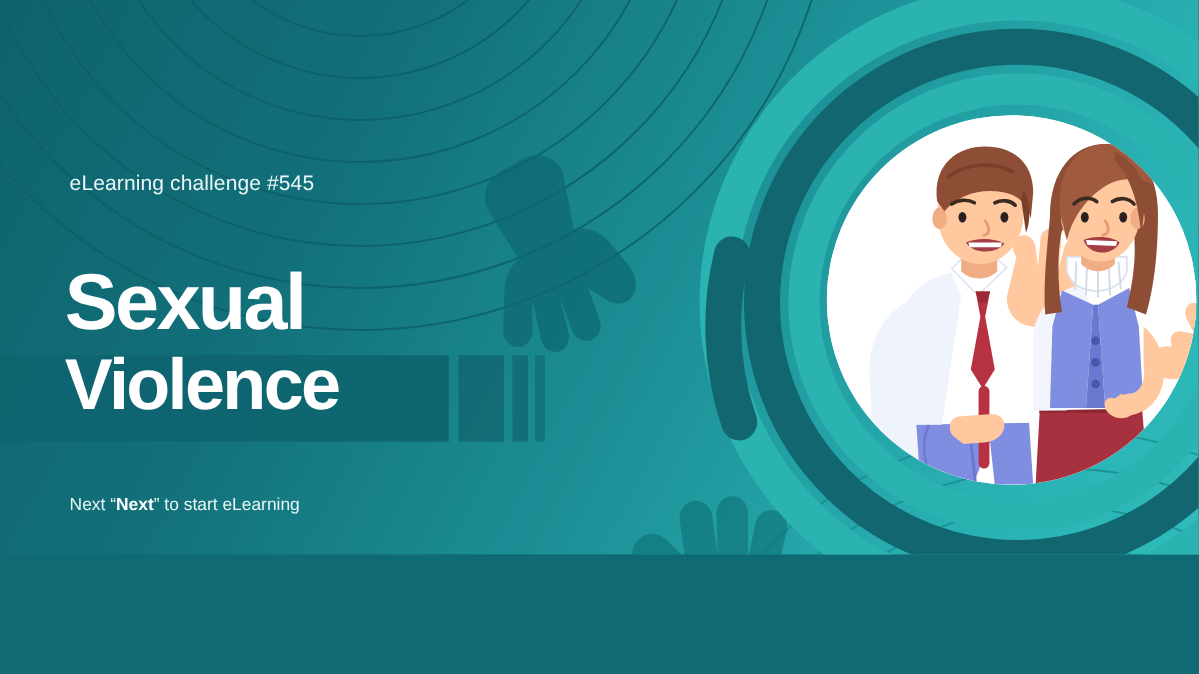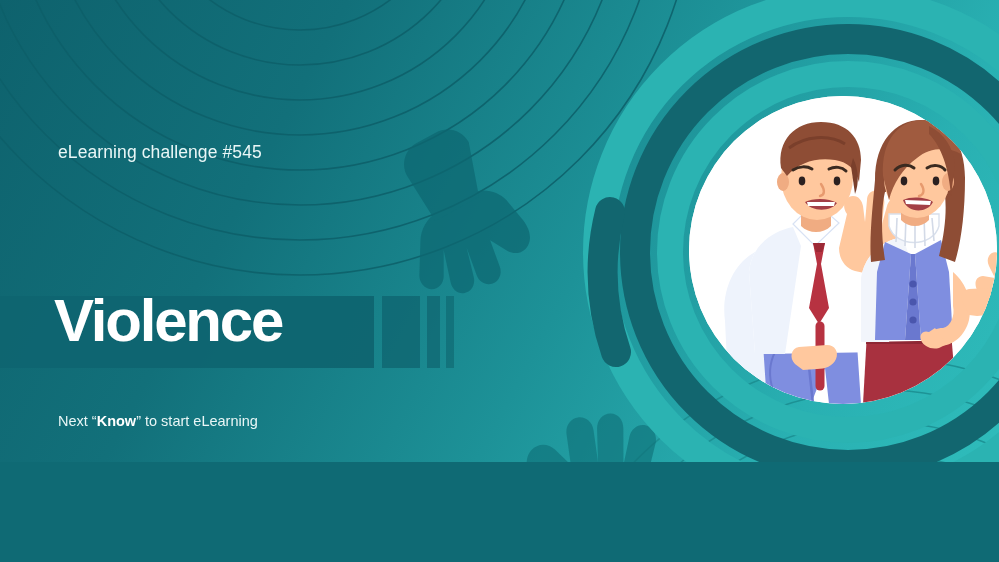--- a/index.html
+++ b/index.html
@@ -277,21 +277,22 @@
                C300,230 292,220 290,210 Z" fill="#ffc89e"></path>
       <path d="M276,210 C270,204 272,194 280,193 L300,192 C308,192 312,198 310,205
                C308,214 298,220 288,220 L280,219 Z" fill="#ffc89e"></path>
     </svg>
   </div>
 
   <div class="content">
     <div class="eyebrow">eLearning challenge #545</div>
 
 
+    <div class="headline-2">Sexual</div>
 
     <div class="headline-3">Violence</div>
 
     <div class="cta">
-      <span>Next “</span><b>Know</b><span>” to start eLearning</span>
+      <span>Next “</span><b>Next</b><span>” to start eLearning</span>
     </div>
   </div>
 
 </div>
 
 </body></html>

